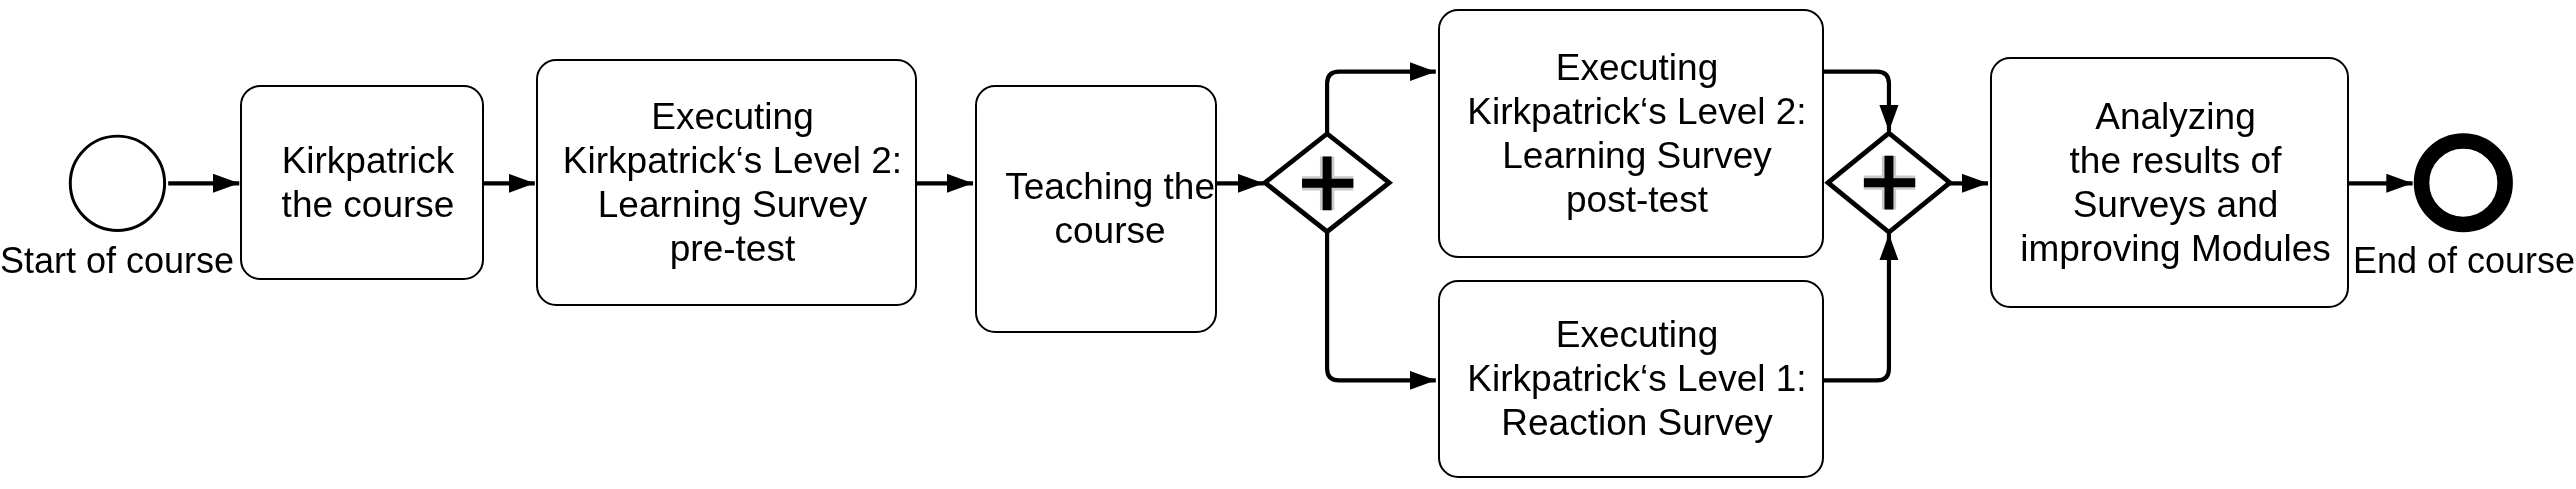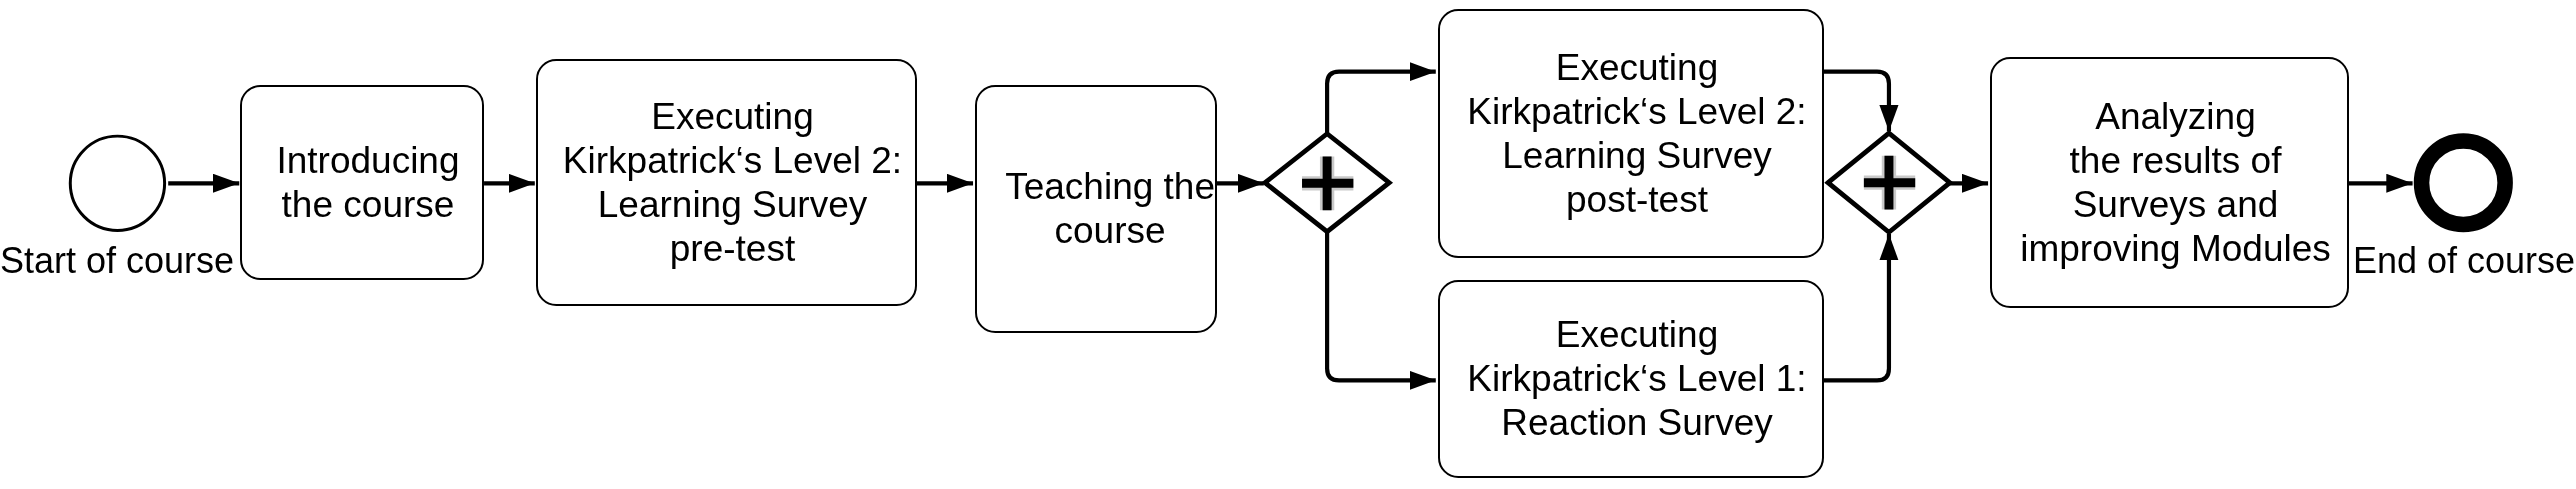--- a/index.html
+++ b/index.html
@@ -66,21 +66,21 @@
     <polygon points="2118,306 2222,224 2326,306 2222,388" fill="#fff" stroke="#000" stroke-width="8"></polygon>
     <path d="M2180,307 L2266,307 M2222,262 L2222,352" stroke="#c9c9c9" stroke-width="24" fill="none"></path>
     <path d="M2180,307 L2266,307 M2222,262 L2222,352" stroke="#000" stroke-width="15" fill="none"></path>
 
     <polygon points="3061,306 3163,223 3265,306 3163,389" fill="#fff" stroke="#000" stroke-width="8"></polygon>
     <path d="M3121,306 L3207,306 M3163,261 L3163,351" stroke="#c9c9c9" stroke-width="24" fill="none"></path>
     <path d="M3121,306 L3207,306 M3163,261 L3163,351" stroke="#000" stroke-width="15" fill="none"></path>
   </svg>
 
   <div class="task" style="left:240px;top:85px;width:244px;height:195px;">
-    <span>Introducing
+    <span>Kirkpatrick
 the course</span>
   </div>
 
   <div class="task" style="left:536px;top:59px;width:381px;height:247px;">
     <span>Executing
 Kirkpatrick‘s Level 2:
 Learning Survey
 pre-test</span>
   </div>
 

